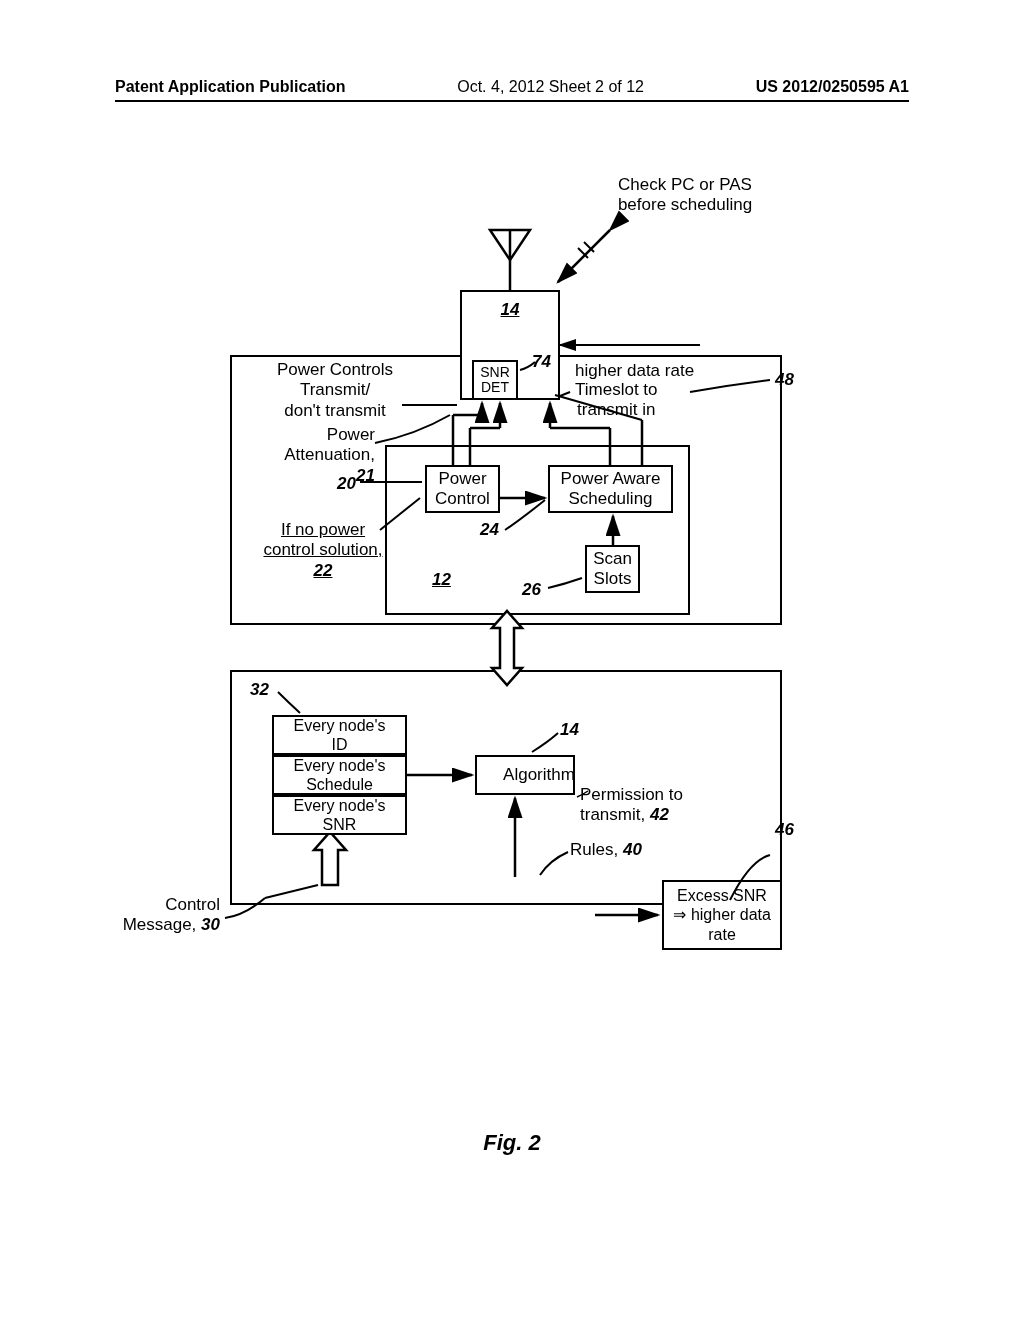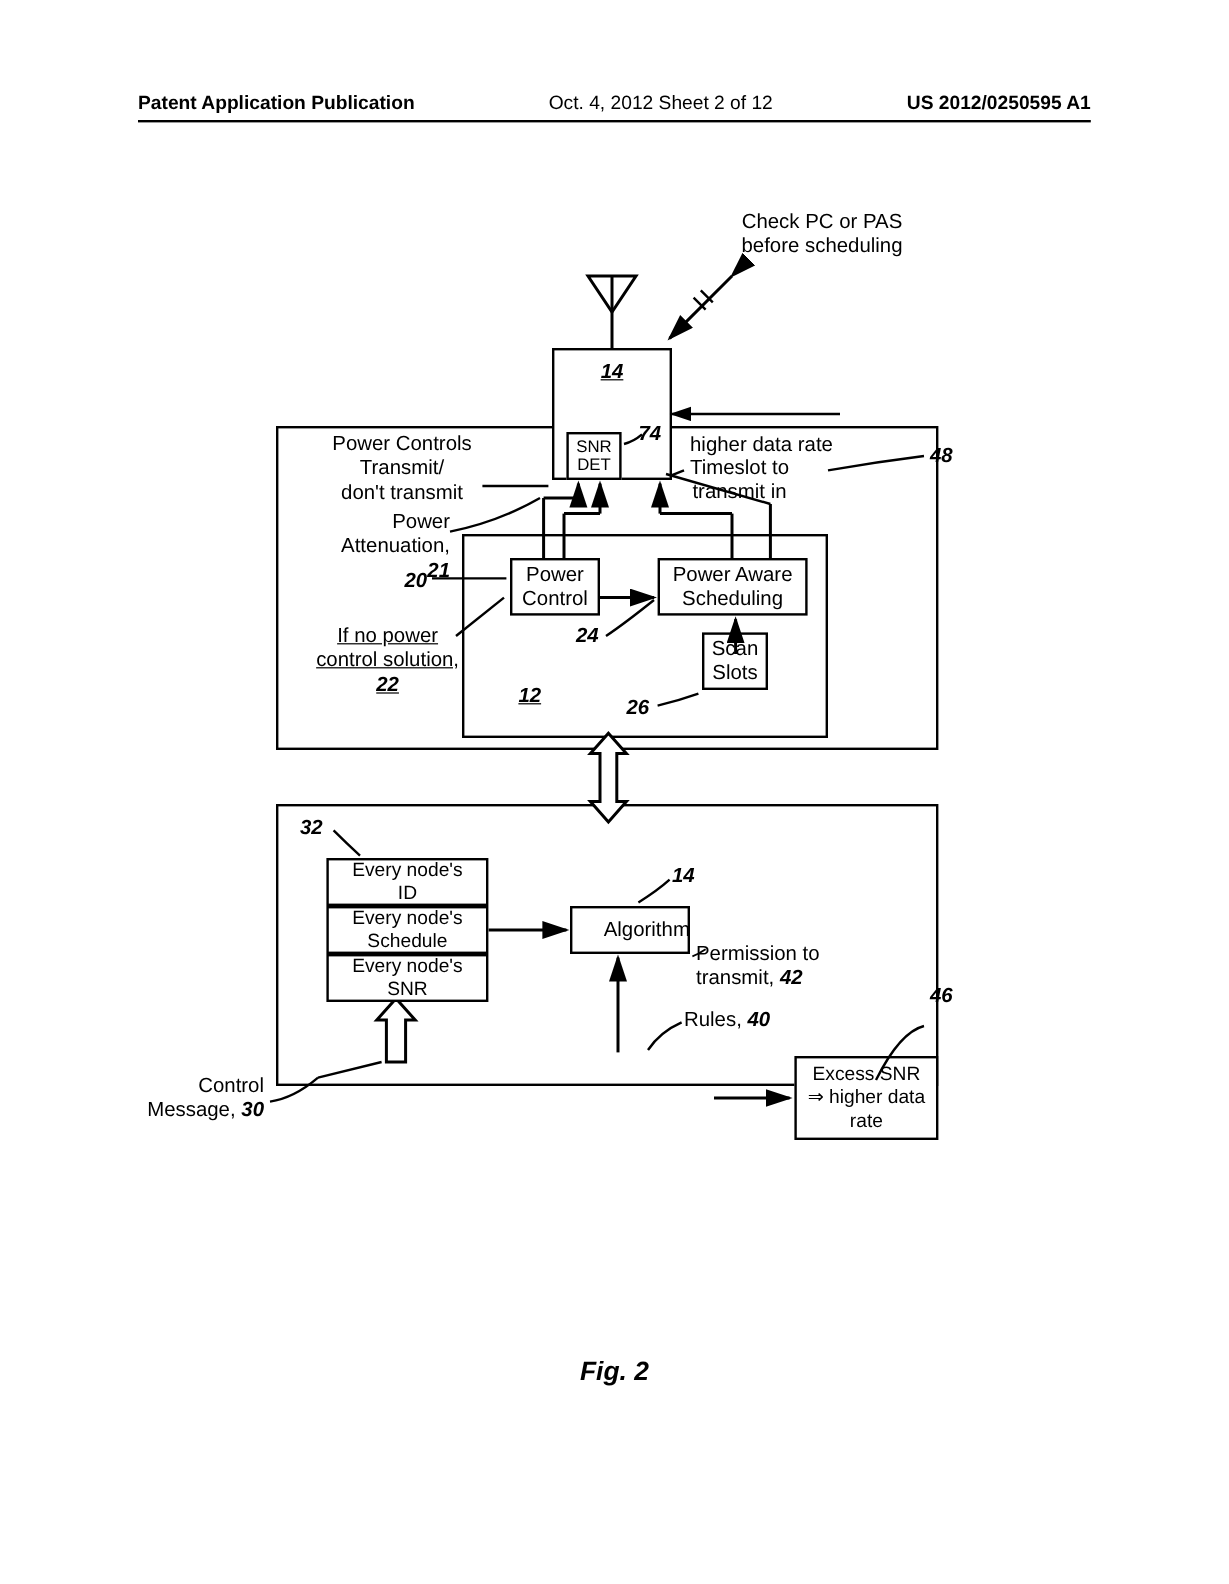--- a/index.html
+++ b/index.html
@@ -95,21 +95,21 @@
   <div class="box" style="left:290px; top:110px; width:100px; height:110px;">
     <span class="bold-ital underline" style="position:absolute; top:8px;">14</span>
   </div>
   <div class="box" style="left:302px; top:180px; width:46px; height:40px; font-size:14px; line-height:1.05; border-width:2px;">SNR<br>DET</div>
 
   <div class="outer" style="left:215px; top:265px; width:305px; height:170px;"></div>
   <span class="label bold-ital underline" style="left:262px; top:390px;">12</span>
 
   <div class="box" style="left:255px; top:285px; width:75px; height:48px;">Power<br>Control</div>
   <div class="box" style="left:378px; top:285px; width:125px; height:48px;">Power Aware<br>Scheduling</div>
-  <div class="box" style="left:415px; top:347px; width:55px; height:48px;">Scan<br>Slots</div>
+  <div class="box" style="left:415px; top:365px; width:55px; height:48px;">Scan<br>Slots</div>
 
   <div class="label" style="left:425px; top:-5px; width:180px; text-align:center;">Check PC or PAS<br>before scheduling</div>
   <div class="label" style="left:405px; top:157px;margin-top:24px;">higher data rate</div>
   <span class="label bold-ital" style="left:605px; top:190px;">48</span>
   <div class="label" style="left:405px; top:200px; text-align:center;">Timeslot to<br>transmit in</div>
 
   <div class="label" style="left:95px; top:180px; width:140px;">Power Controls<br>Transmit/<br>don't transmit</div>
   <div class="label" style="left:110px; top:245px; text-align:right; width:95px;">
     <span>Power<br>Attenuation,</span>
     <span class="bold-ital">21</span>

